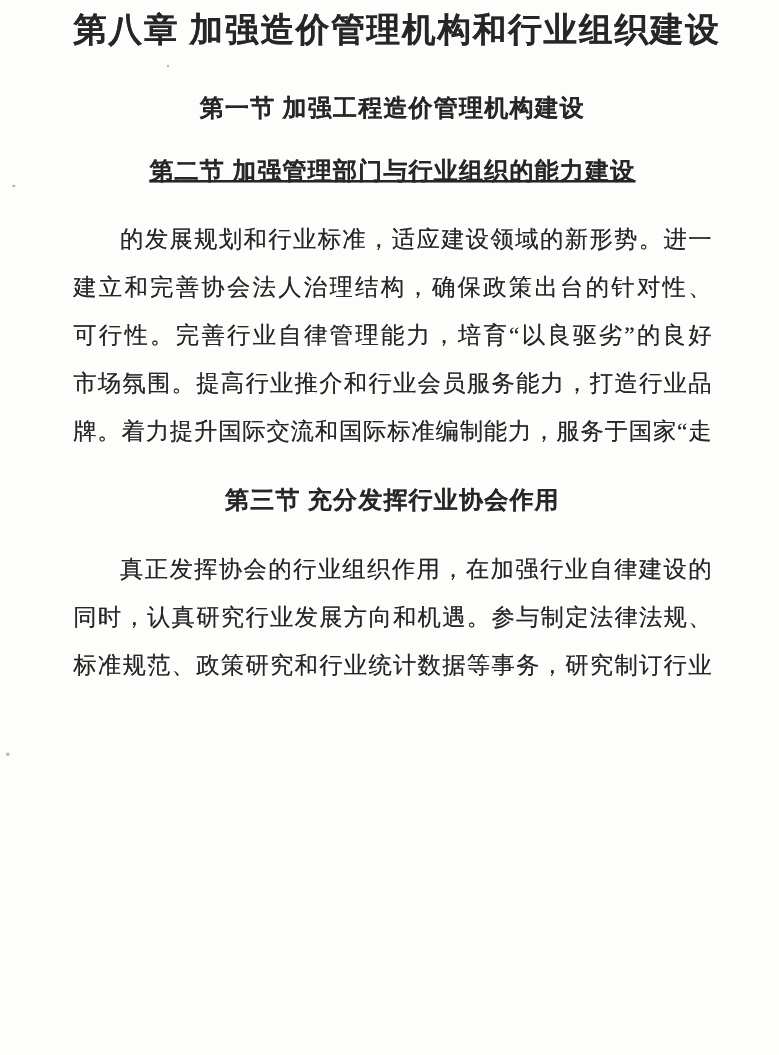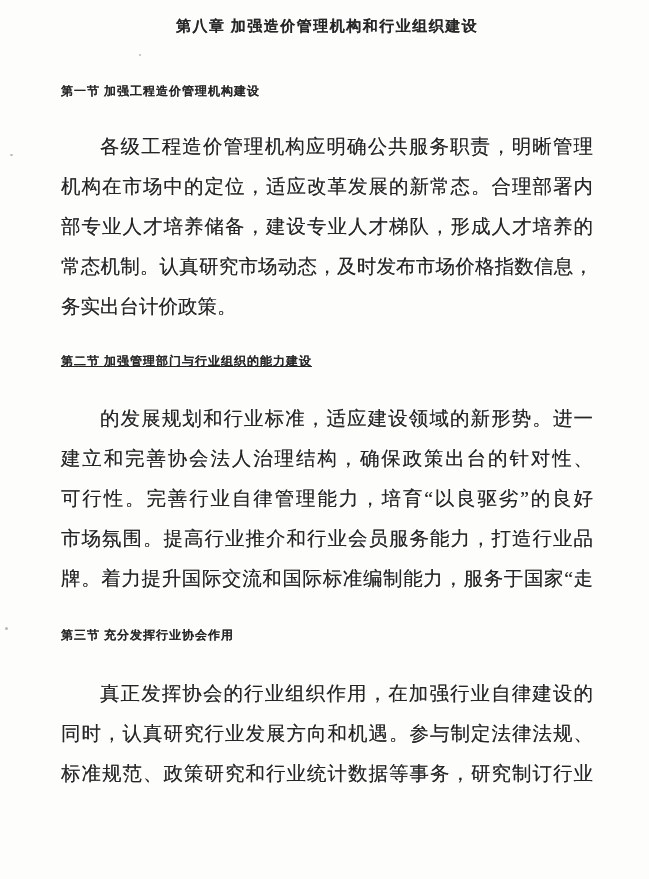--- a/index.html
+++ b/index.html
@@ -16,32 +16,33 @@
     overflow: hidden;
     font-family: "Liberation Serif", "DejaVu Serif", serif;
     color: #262626;
     padding: 8px 56px 0 61px;
     text-shadow: 0 0 0.5px rgba(30,30,30,0.6);
   }
   .chapter-title {
     margin: 0;
     height: 36px;
     line-height: 36px;
-    font-size: 15px;
+    font-size: 28px;
     font-weight: bold;
-    text-align: center;
+    text-align: left;
     letter-spacing: 1.5px;
     white-space: nowrap;
   }
   .section-heading {
     margin: 0;
     height: 36px;
     line-height: 36px;
-    font-size: 12px;
+    font-size: 20px;
     font-weight: bold;
+    text-align: center;
     letter-spacing: 1px;
     white-space: nowrap;
   }
   .heading-1 { margin-top: 29px; }
   .heading-2 { margin-top: 16px; text-decoration: underline; }
   .heading-3 { margin-top: 18px; }
   .para {
     font-size: 19.5px;
   }
   .para-1 { margin-top: 18px; }
@@ -71,27 +72,20 @@
 <div class="page">
 
   <div class="speck speck-1"></div>
   <div class="speck speck-2"></div>
   <div class="speck speck-3"></div>
 
   <h1 class="chapter-title">第八章 加强造价管理机构和行业组织建设</h1>
 
   <h2 class="section-heading heading-1">第一节 加强工程造价管理机构建设</h2>
 
-  <div class="para para-1">
-    <div class="line first">各级工程造价管理机构应明确公共服务职责，明晰管理</div>
-    <div class="line">机构在市场中的定位，适应改革发展的新常态。合理部署内</div>
-    <div class="line">部专业人才培养储备，建设专业人才梯队，形成人才培养的</div>
-    <div class="line">常态机制。认真研究市场动态，及时发布市场价格指数信息，</div>
-    <div class="line last">务实出台计价政策。</div>
-  </div>
 
   <h2 class="section-heading heading-2">第二节 加强管理部门与行业组织的能力建设</h2>
 
   <div class="para para-2">
     <div class="line first">的发展规划和行业标准，适应建设领域的新形势。进一</div>
     <div class="line">建立和完善协会法人治理结构，确保政策出台的针对性、</div>
     <div class="line">可行性。完善行业自律管理能力，培育“以良驱劣”的良好</div>
     <div class="line">市场氛围。提高行业推介和行业会员服务能力，打造行业品</div>
     <div class="line">牌。着力提升国际交流和国际标准编制能力，服务于国家“走</div>
   </div>

